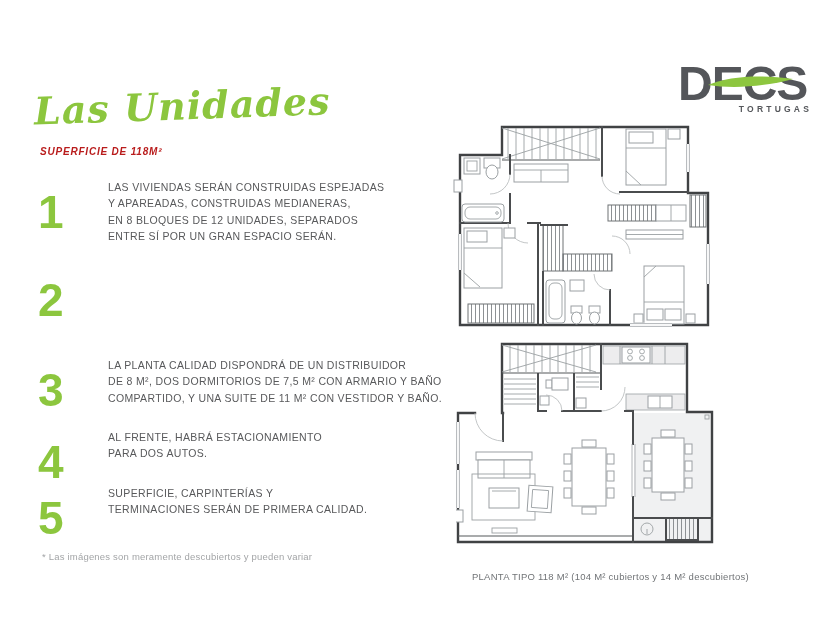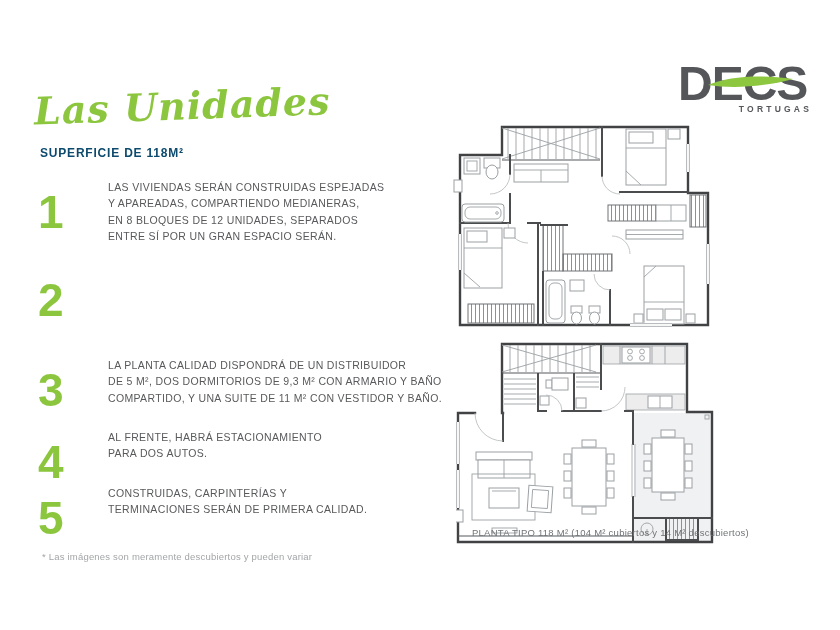--- a/index.html
+++ b/index.html
@@ -2,31 +2,31 @@
 <html><head>
 <meta charset="utf-8">
 <style>
   html,body{margin:0;padding:0;background:#ffffff;}
   .page{position:relative;width:840px;height:630px;background:#ffffff;overflow:hidden;
         font-family:"Liberation Sans",sans-serif;}
   
   .script-title{position:absolute;left:34px;top:84px;width:260px;
         font-family:"DejaVu Serif",serif;font-style:italic;font-weight:bold;
         font-size:38px;color:#8cc63e;transform:rotate(-2deg);letter-spacing:1px;white-space:nowrap;}
-  .subtitle{position:absolute;left:40px;top:146px;font-size:12px;font-weight:bold;
-        color:#0c4a6e;letter-spacing:0.8px;white-space:nowrap;}
+  .subtitle{position:absolute;left:40px;top:146px;font-size:10px;font-weight:bold;
+        color:#b91c1c;letter-spacing:0.8px;white-space:nowrap;font-style:italic;}
   .item{position:absolute;left:38px;width:400px;}
   .item .num{position:absolute;left:0;top:10px;font-size:46px;font-weight:bold;
         color:#8cc63e;line-height:1;}
   .item .lines{margin-left:70px;font-size:10.5px;line-height:16.4px;color:#58595b;
         letter-spacing:0.35px;white-space:nowrap;}
   .footnote{position:absolute;left:42px;top:548px;font-size:9.5px;line-height:18px;
         color:#a3a5a7;letter-spacing:0.2px;white-space:nowrap;}
   .footnote .l2{padding-left:4px;}
-  .caption{position:absolute;left:472px;top:527px;font-size:9.5px;color:#717477;
+  .caption{position:absolute;left:472px;top:571px;font-size:9.5px;color:#717477;
         letter-spacing:0.25px;white-space:nowrap;}
   .logo{position:absolute;left:680px;top:56px;}
   .planwrap{position:absolute;}
   
   .wall{stroke:#404244;stroke-width:2.4;fill:none;stroke-linecap:square;}
   .iwall{stroke:#4a4c4e;stroke-width:2;fill:none;stroke-linecap:square;}
   .twall{stroke:#55585a;stroke-width:1.1;fill:none;}
   .furn{stroke:#9ba0a3;stroke-width:1;fill:#ffffff;}
   .fline{stroke:#9ba0a3;stroke-width:0.9;fill:none;}
   .arc{stroke:#bcbfc1;stroke-width:0.9;fill:none;}
@@ -40,51 +40,51 @@
 
 <div class="page">
 
   <div class="script-title">Las Unidades</div>
   <div class="subtitle">SUPERFICIE DE 118M²</div>
 
   <div class="item" style="top:179px">
     <div class="num">1</div>
     <div class="lines">
       <div>LAS VIVIENDAS SERÁN CONSTRUIDAS ESPEJADAS</div>
-      <div>Y APAREADAS, COMPARTIENDO MEDIANERAS,</div>
+      <div>Y APAREADAS, CONSTRUIDAS MEDIANERAS,</div>
       <div>EN 8 BLOQUES DE 12 UNIDADES, SEPARADOS</div>
       <div>ENTRE SÍ POR UN GRAN ESPACIO SERÁN.</div>
     </div>
   </div>
 
   <div class="item" style="top:267px">
     <div class="num">2</div>
   </div>
 
   <div class="item" style="top:357px">
     <div class="num">3</div>
     <div class="lines">
       <div>LA PLANTA CALIDAD DISPONDRÁ DE UN DISTRIBUIDOR</div>
-      <div>DE 5 M², DOS DORMITORIOS DE 9,3 M² CON ARMARIO Y BAÑO</div>
+      <div>DE 8 M², DOS DORMITORIOS DE 7,5 M² CON ARMARIO Y BAÑO</div>
       <div>COMPARTIDO, Y UNA SUITE DE 11 M² CON VESTIDOR Y BAÑO.</div>
     </div>
   </div>
 
   <div class="item" style="top:429px">
     <div class="num">4</div>
     <div class="lines">
       <div>AL FRENTE, HABRÁ ESTACIONAMIENTO</div>
       <div>PARA DOS AUTOS.</div>
     </div>
   </div>
 
   <div class="item" style="top:485px">
     <div class="num">5</div>
     <div class="lines">
-      <div>CONSTRUIDAS, CARPINTERÍAS Y</div>
+      <div>SUPERFICIE, CARPINTERÍAS Y</div>
       <div>TERMINACIONES SERÁN DE PRIMERA CALIDAD.</div>
     </div>
   </div>
 
   <div class="footnote">
     <div>* Las imágenes son meramente descubiertos y pueden variar</div>
   </div>
 
   <svg class="logo" width="140" height="60" viewBox="0 0 140 60">
     <text x="-2" y="44" font-family="Liberation Sans, sans-serif" font-weight="bold" font-size="48" letter-spacing="-1" fill="#54565a">DECS</text>

